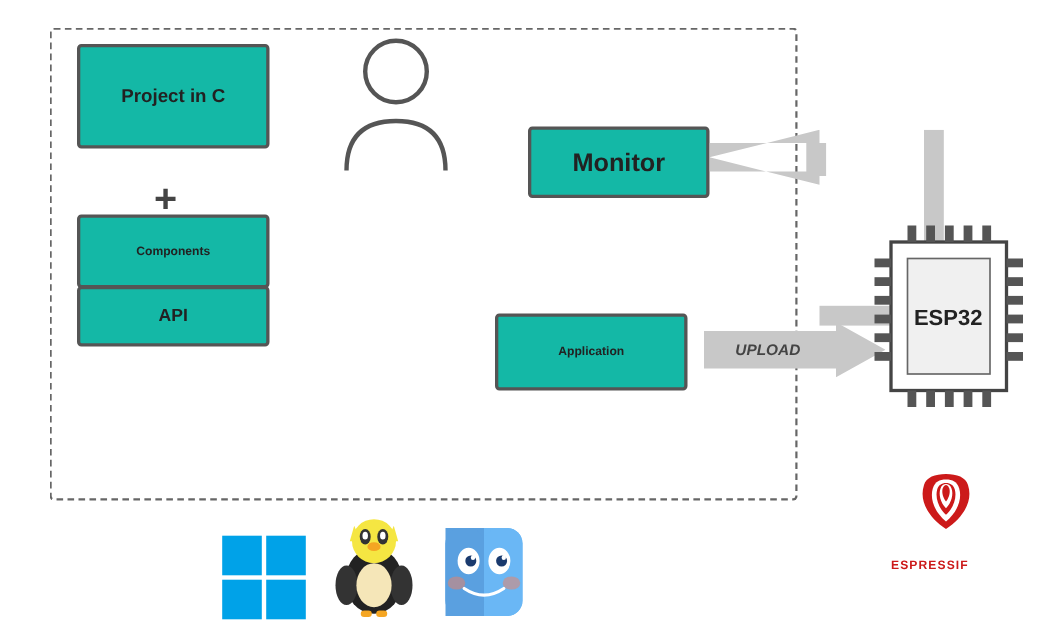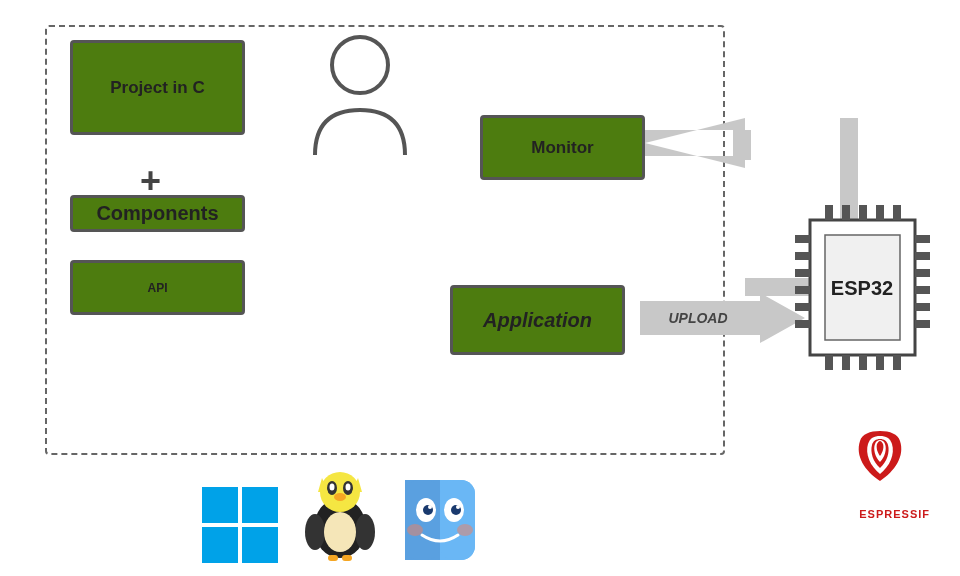--- a/index.html
+++ b/index.html
@@ -36,21 +36,21 @@
       top: 385px;
       left: 185px;
       font-size: 22px;
       font-weight: bold;
       color: #333;
     }
 
     
     .box {
       position: absolute;
-      background: #4d7c0f;
+      background: #14b8a6;
       border: 3px solid #555;
       border-radius: 4px;
       display: flex;
       align-items: center;
       justify-content: center;
       font-size: 17px;
       font-weight: 600;
       color: #222;
       text-align: center;
     }
@@ -59,55 +59,54 @@
       top: 30px;
       left: 50px;
       width: 175px;
       height: 95px;
     }
 
     .components-box {
       top: 185px;
       left: 50px;
       width: 175px;
-      height: 37px;
-      font-size: 20px;
+      height: 67px;
+      font-size: 11px;
     }
 
     .api-box {
       top: 250px;
       left: 50px;
       width: 175px;
       height: 55px;
-      font-size: 12px;
+      font-size: 16px;
     }
 
     .toolchain-box {
       top: 315px;
       left: 50px;
       width: 175px;
       height: 55px;
       font-size: 16px;
     }
 
     .monitor-box {
       top: 105px;
       left: 460px;
       width: 165px;
       height: 65px;
-      font-size: 17px;
+      font-size: 23px;
     }
 
     .application-box {
       top: 275px;
       left: 430px;
       width: 175px;
       height: 70px;
-      font-size: 20px;
-      font-style: italic;
+      font-size: 11px;
     }
 
     
     .plus-sign {
       position: absolute;
       top: 150px;
       left: 120px;
       font-size: 36px;
       font-weight: bold;
       color: #444;
@@ -134,21 +133,21 @@
 
     
     .espressif-logo {
       position: absolute;
       top: 410px;
       left: 790px;
       width: 120px;
       height: 100px;
       display: flex;
       flex-direction: column;
-      align-items: flex-end;
+      align-items: flex-start;
       justify-content: flex-end;
     }
 
     
     .os-icons {
       position: absolute;
       top: 460px;
       left: 180px;
       display: flex;
       gap: 20px;

